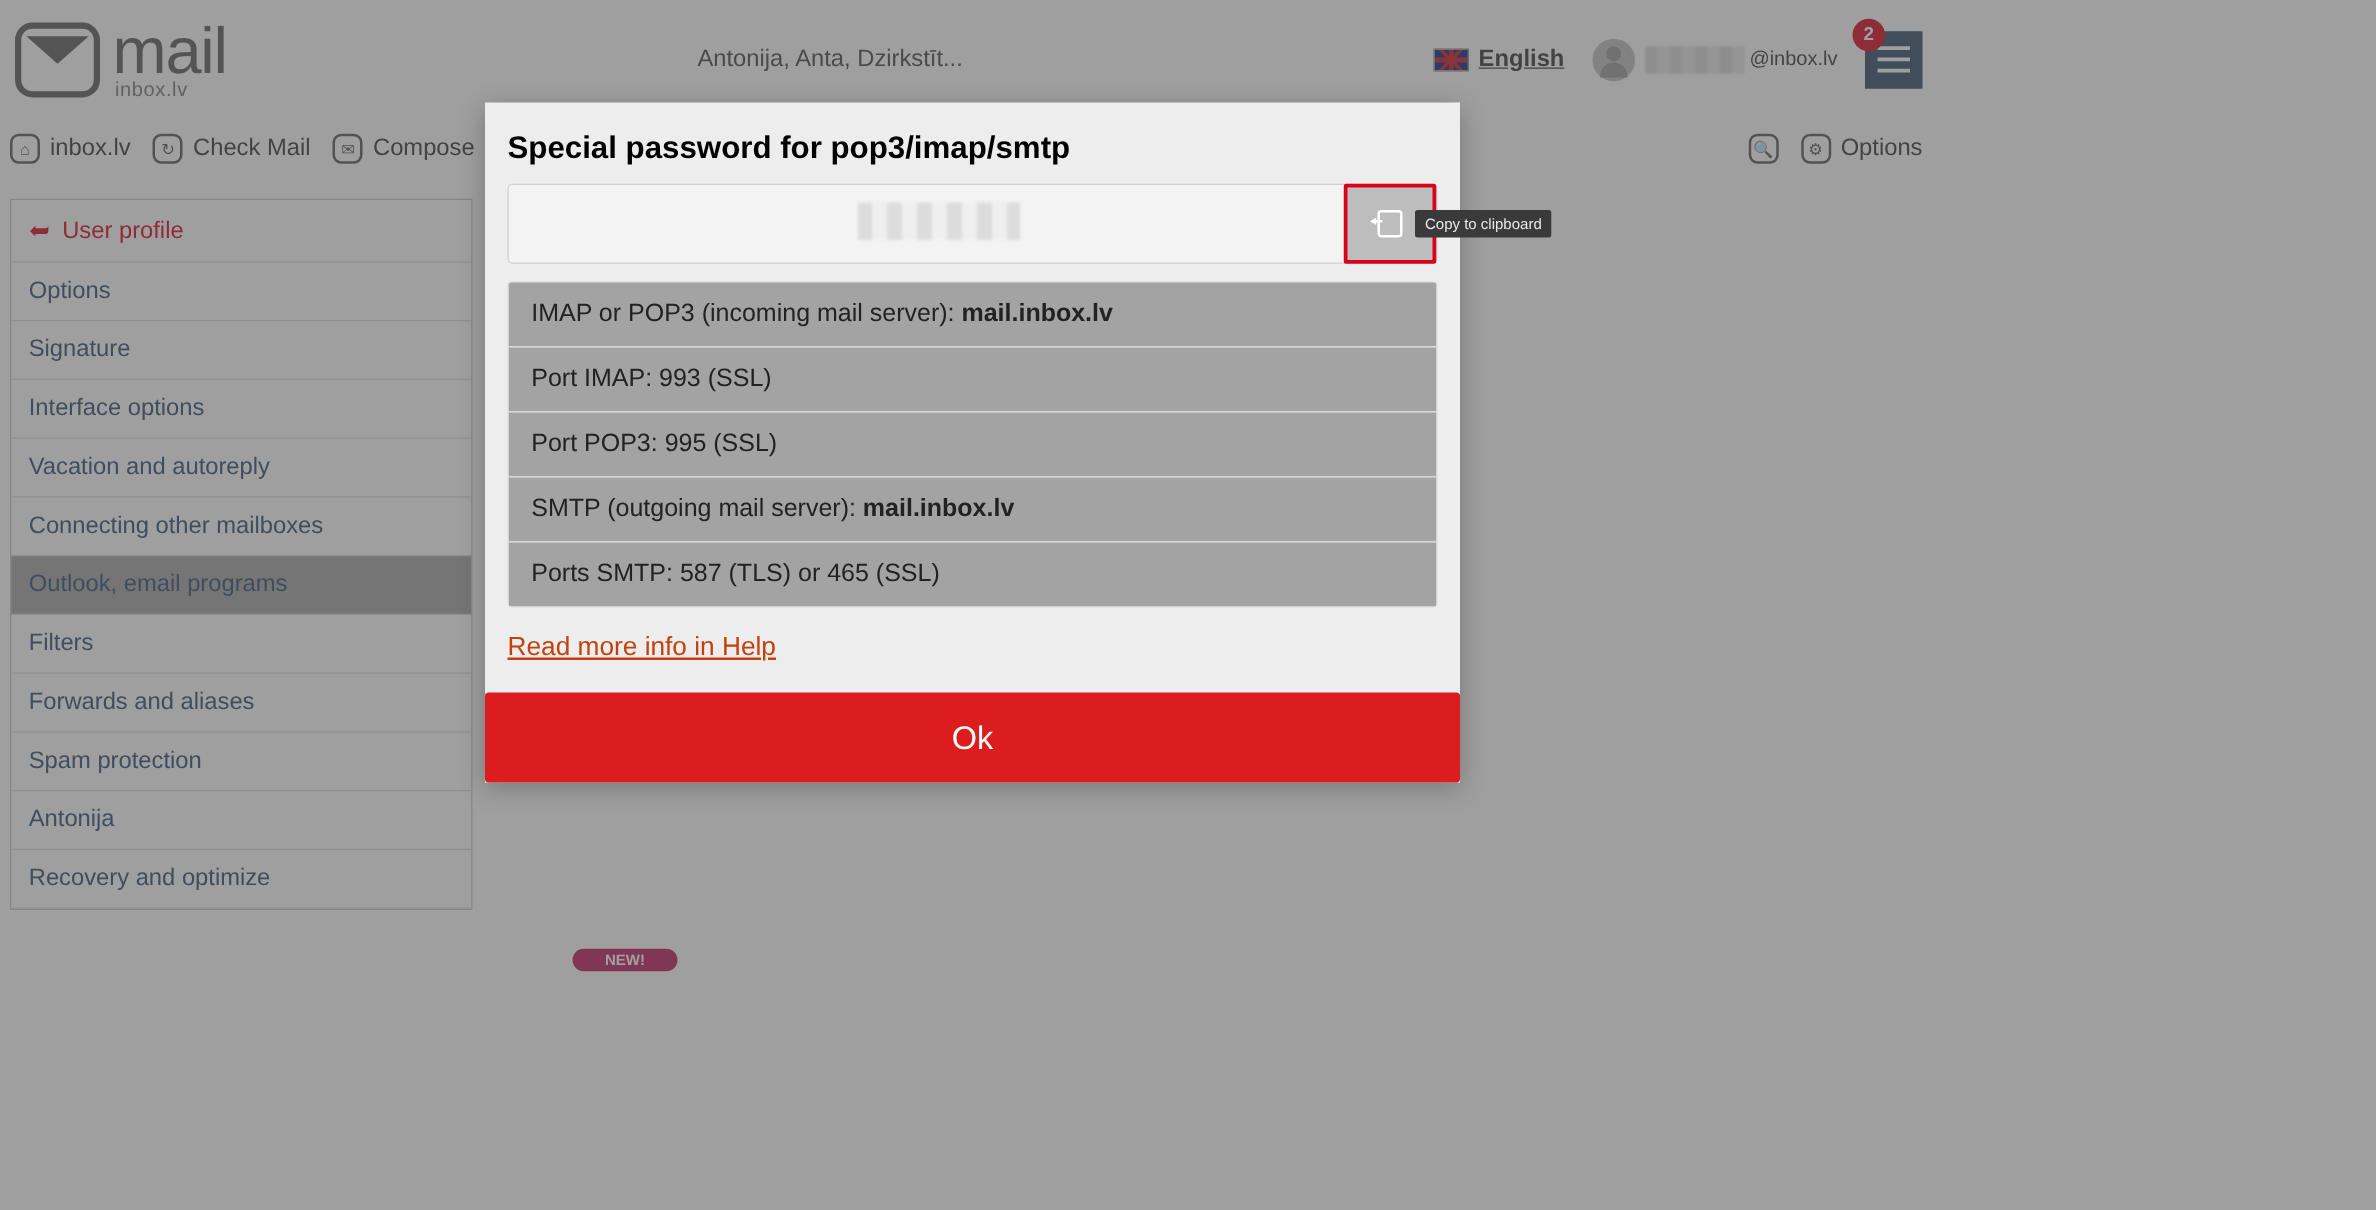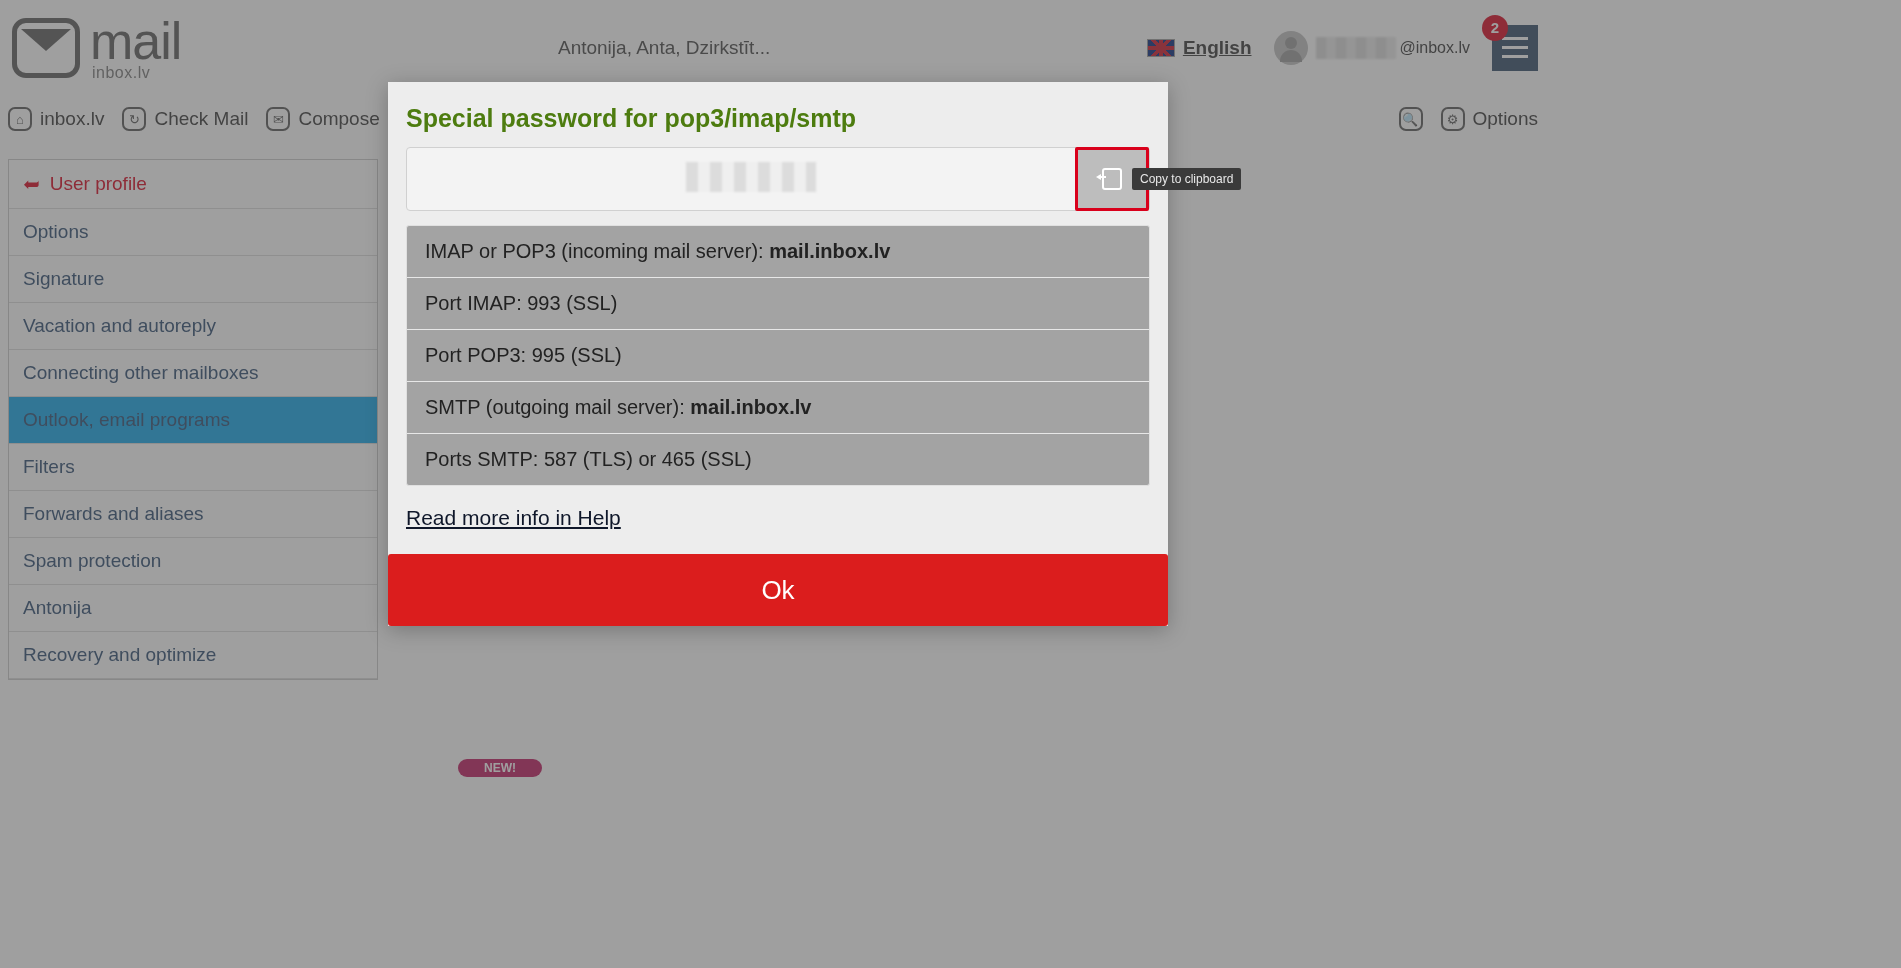--- a/index.html
+++ b/index.html
@@ -135,42 +135,42 @@
     padding: 12px 14px; border-bottom: 1px solid #dcdcdc;
     font-size: 19px; color: #2b4a6f;
   }
   .sb-item.back {
     color: #d9001b; display: flex; align-items: center; gap: 10px;
   }
   .sb-item.back .arrow {
     display:inline-block; transform: scaleX(-1);
     font-size: 20px;
   }
-  .sb-item.active { background: #0ea5e9; }
+  .sb-item.active { background: #a3a3a3; }
 
   .main { flex: 1; position: relative; }
   .new-pill {
     position: absolute; left: 62px; top: 600px;
     background: #be185d; color: #fff; font-size: 12px; font-weight: 700;
     padding: 2px 26px; border-radius: 10px;
   }
 
   
   .overlay {
     position: absolute; inset: 0;
     background: rgba(80,80,80,0.55);
   }
   .dialog {
     position: absolute; left: 388px; top: 82px;
     width: 780px;
     background: #ededed;
     box-shadow: 0 4px 20px rgba(0,0,0,0.25);
   }
   .dlg-title {
-    font-size: 25px; font-weight: 700; color: #4d7c0f;
+    font-size: 25px; font-weight: 700; color: #000000;
     padding: 22px 18px 14px 18px;
   }
   .pwd-row {
     margin: 0 18px 14px 18px;
     height: 64px; border: 1px solid #d0d0d0; border-radius: 4px;
     background: #f3f3f3;
     display: flex; align-items: center; position: relative; padding-left: 20px;
   }
   .pwd-value {
     flex: 1; text-align: center;
@@ -216,21 +216,21 @@
   .info-row {
     padding: 14px 18px; font-size: 20px; color: #222;
     border-top: 1px solid #e7e7e7;
   }
   .info-row:first-child { border-top: none; }
   .info-row b { font-weight: 700; }
 
   .help-link {
     display: inline-block;
     margin: 20px 18px 24px 18px;
-    font-size: 21px; color: #0f172a; text-decoration: underline; text-align: right;
+    font-size: 21px; color: #c2410c; text-decoration: underline; text-align: right;
   }
   .ok-wrap { padding: 0; }
   .ok-btn-inner {
     background: #db1d1d; color: #fff; font-size: 26px;
     height: 72px; display: flex; align-items: center; justify-content: center;
     border-radius: 3px;
     cursor: pointer;
   }
 
 </style>
@@ -293,20 +293,21 @@
 
   <div class="content-row">
     <div class="sidebar">
       <div class="sb-item back">
         <span class="arrow">➥</span>
         <span>User profile</span>
       </div>
       <div id="sb-items">
           <div class="sb-item">Options</div>
           <div class="sb-item">Signature</div>
+          <div class="sb-item">Interface options</div>
           <div class="sb-item">Vacation and autoreply</div>
           <div class="sb-item">Connecting other mailboxes</div>
           <div class="sb-item active">Outlook, email programs</div>
           <div class="sb-item">Filters</div>
           <div class="sb-item">Forwards and aliases</div>
           <div class="sb-item">Spam protection</div>
           <div class="sb-item">Antonija</div>
           <div class="sb-item">Recovery and optimize</div>
         </div>
     </div>

